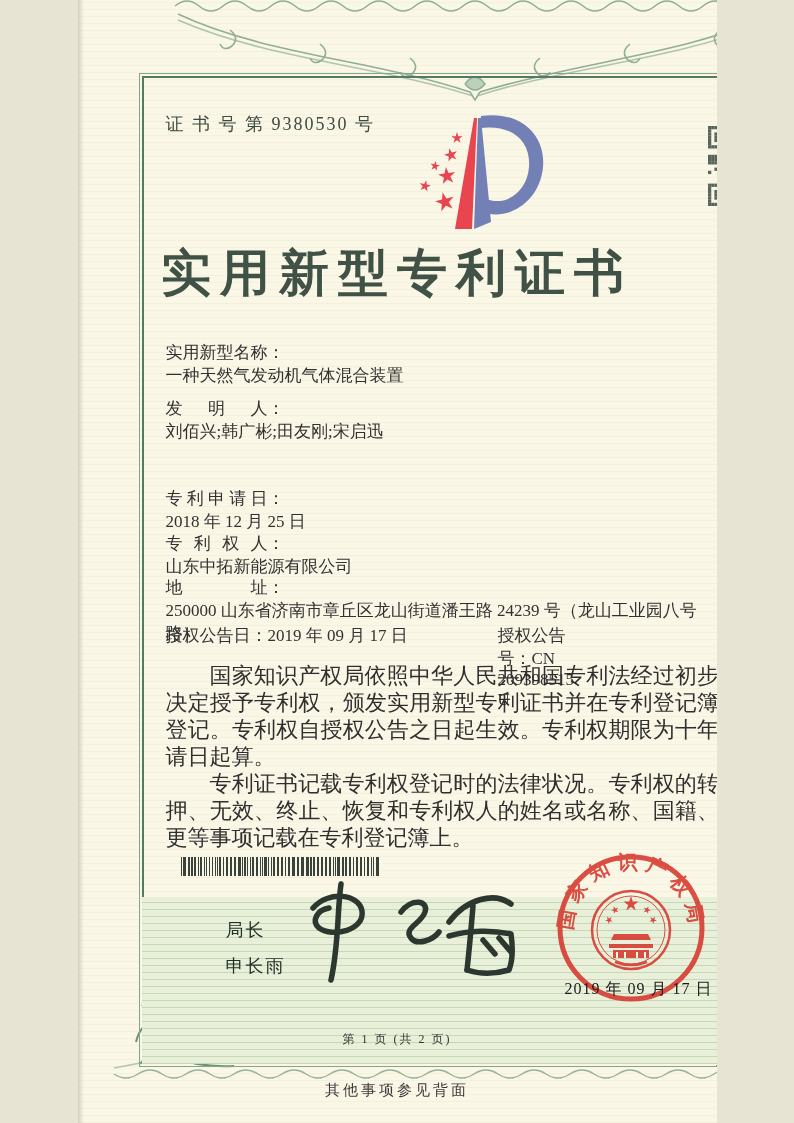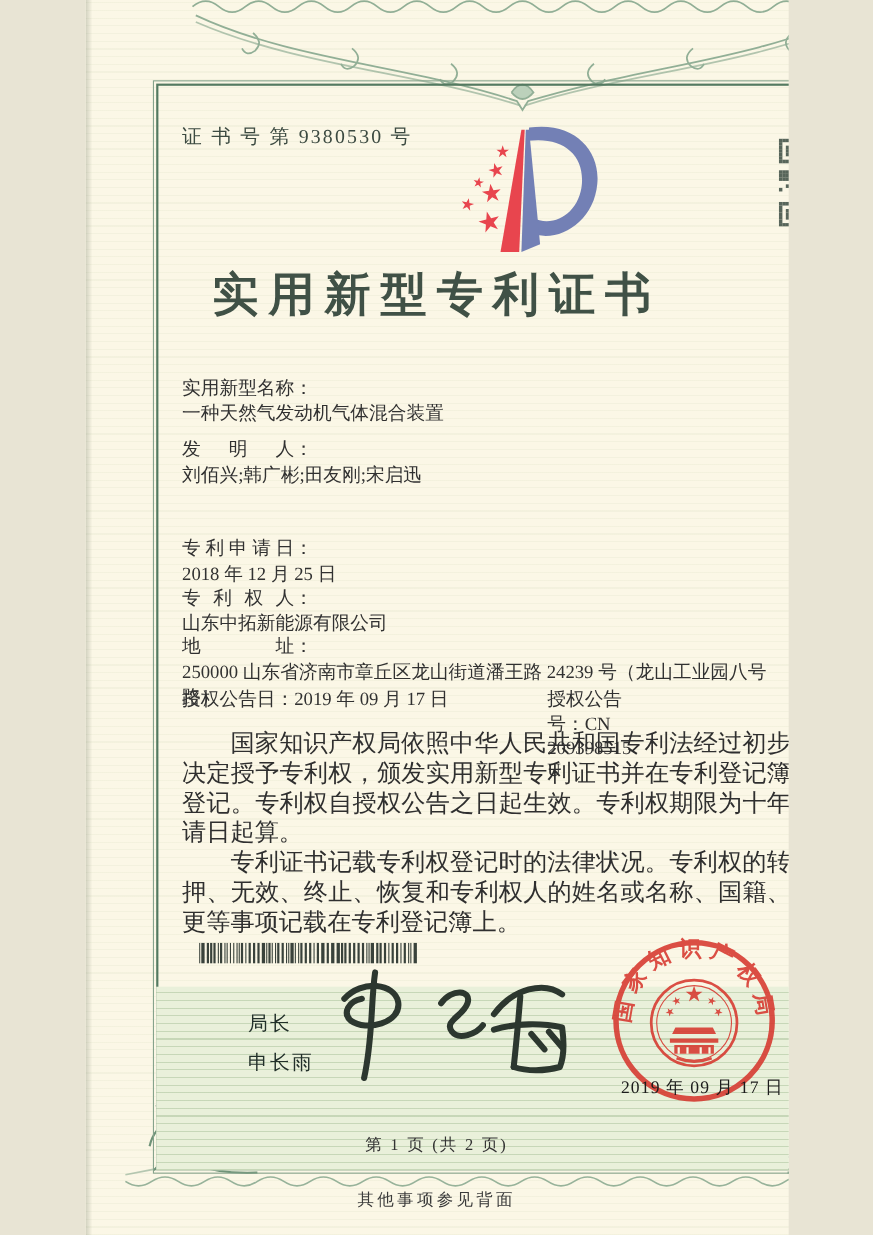--- a/index.html
+++ b/index.html
@@ -36,21 +36,21 @@
     background-color:#e9f0da;
     background-image:repeating-linear-gradient(
       0deg,
       rgba(110,150,95,0.28) 0 1px,
       transparent 1px 7px);
   }
   .txt{position:absolute;color:#333;white-space:nowrap;}
   .cert-no{left:88px;top:112px;font-size:18px;letter-spacing:2px;color:#3c4a41;}
   .title{
     left:0;right:0;top:240px;text-align:center;
-    font-size:42px;font-weight:600;letter-spacing:9px;color:#405146;
+    font-size:50px;font-weight:600;letter-spacing:9px;color:#405146;
     white-space:nowrap;
   }
   .field{position:absolute;left:88px;font-size:17px;color:#313131;}
   .field .lbl{
     display:inline-block;width:102px;vertical-align:top;
     text-align:justify;text-align-last:justify;color:#313131;
   }
   .field .colon{display:inline-block;vertical-align:top;margin-right:4px;}
   .field .val{display:inline-block;vertical-align:top;white-space:normal;
     width:545px;line-height:23px;}
@@ -61,21 +61,21 @@
     font-size:22px;line-height:27px;color:#2f2f2f;text-align:justify;
   }
   .body-text p{margin:0;text-indent:2em;}
   .officer{position:absolute;left:100px;top:918px;font-size:18px;color:#22302a;margin-left:48px;}
   .officer div{margin-bottom:12px;letter-spacing:2px;}
   .seal-date{
     position:absolute;left:487px;top:979px;font-size:16px;color:#1c1c1c;
     letter-spacing:1px;white-space:nowrap;
   }
   .page-num{position:absolute;left:0;right:0;top:1031px;text-align:center;
-    font-size:15px;color:#333;letter-spacing:2px;}
+    font-size:12px;color:#333;letter-spacing:2px;}
   .back-note{position:absolute;left:0;right:0;top:1081px;text-align:center;
     font-size:15px;color:#3a3a3a;letter-spacing:3px;}
   svg{display:block;}
   .abs{position:absolute;}
 </style>
 </head>
 <body>
 
 <div class="page">
 

